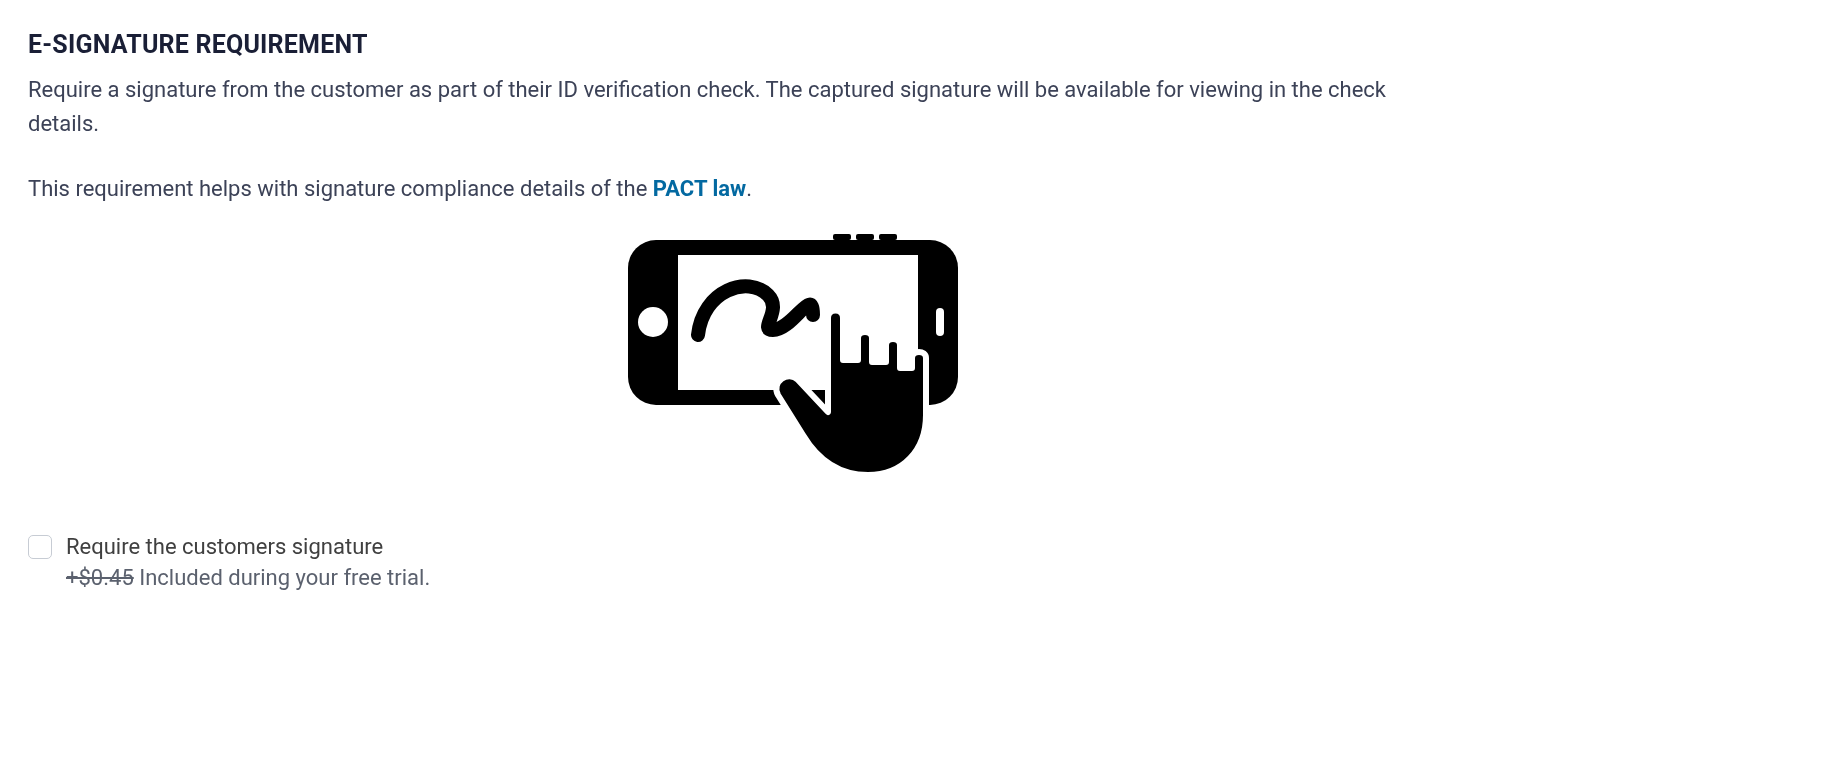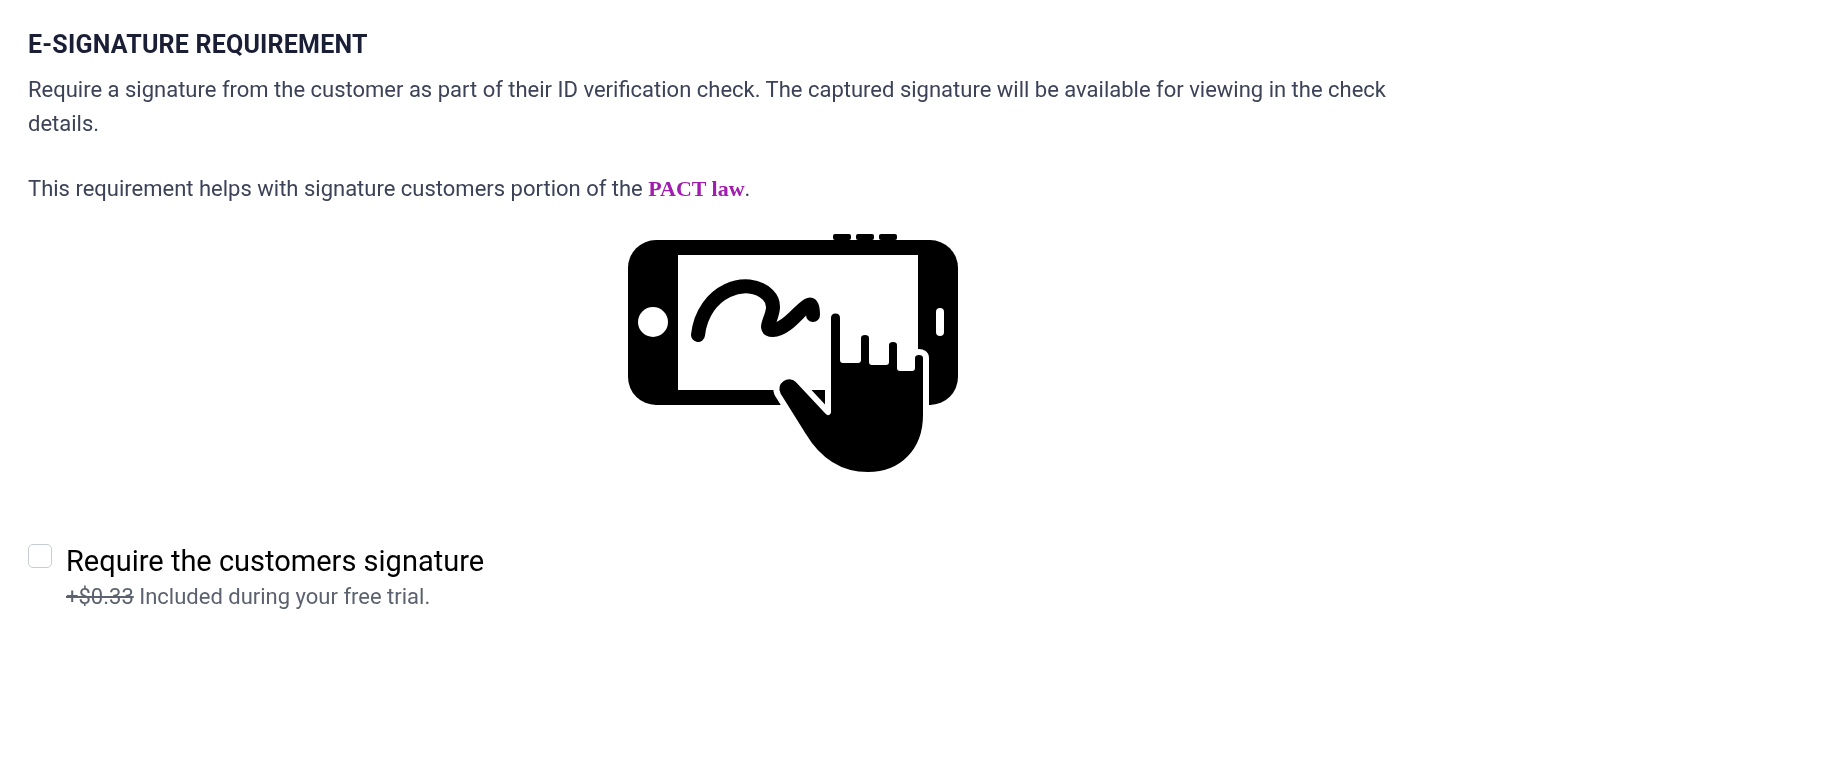--- a/index.html
+++ b/index.html
@@ -28,22 +28,21 @@
       max-width: 1400px;
     }
     .compliance {
       font-size: 22px;
       line-height: 1.55;
       color: #3c4257;
       margin: 0 0 24px 0;
     }
     .bold {
       font-weight: 700;
-      color: #a21caf;
-      font-family: Liberation Serif, serif;
+      color: #0369a1;
     }
     .illustration-wrap {
       display: flex;
       justify-content: flex-start;
       padding-left: 590px;
       margin-bottom: 50px;
     }
     .checkbox-row {
       display: flex;
       align-items: center;
@@ -53,43 +52,42 @@
     .checkbox {
       width: 24px;
       height: 24px;
       border: 1.5px solid #c7ccd4;
       border-radius: 5px;
       background: #fff;
       flex-shrink: 0;
       cursor: pointer;
     }
     .checkbox-label {
-      font-size: 29px;
-      color: #000000;
+      font-size: 22px;
+      color: #404040;
       cursor: pointer;
-      margin-top: 10px;
     }
     .price-note {
       font-size: 22px;
       color: #5b616e;
       padding-left: 38px;
     }
     .strike {
       text-decoration: line-through;
     }
   </style>
 </head>
 <body>
 
 <h3 class="section-title">E-SIGNATURE REQUIREMENT</h3>
 
 <p class="description">Require a signature from the customer as part of their ID verification check. The captured signature will be available for viewing in the check details.</p>
 
 <p class="compliance">
-  <span>This requirement helps with signature customers portion of the </span><span class="bold">PACT law</span><span>.</span>
+  <span>This requirement helps with signature compliance details of the </span><span class="bold">PACT law</span><span>.</span>
 </p>
 
 <div class="illustration-wrap">
   <span>
     <svg width="360" height="250" viewBox="0 0 360 250">
 
       <rect x="10" y="10" width="330" height="165" rx="28" ry="28" fill="#000"></rect>
 
       <rect x="215" y="4" width="18" height="6" rx="2" fill="#000"></rect>
       <rect x="238" y="4" width="18" height="6" rx="2" fill="#000"></rect>
@@ -129,14 +127,14 @@
     </svg>
   </span>
 </div>
 
 <div class="checkbox-row">
   <div class="checkbox"></div>
   <span class="checkbox-label">Require the customers signature</span>
 </div>
 
 <div class="price-note">
-  <span class="strike">+$0.33</span><span> Included during your free trial.</span>
+  <span class="strike">+$0.45</span><span> Included during your free trial.</span>
 </div>
 
 </body></html>

